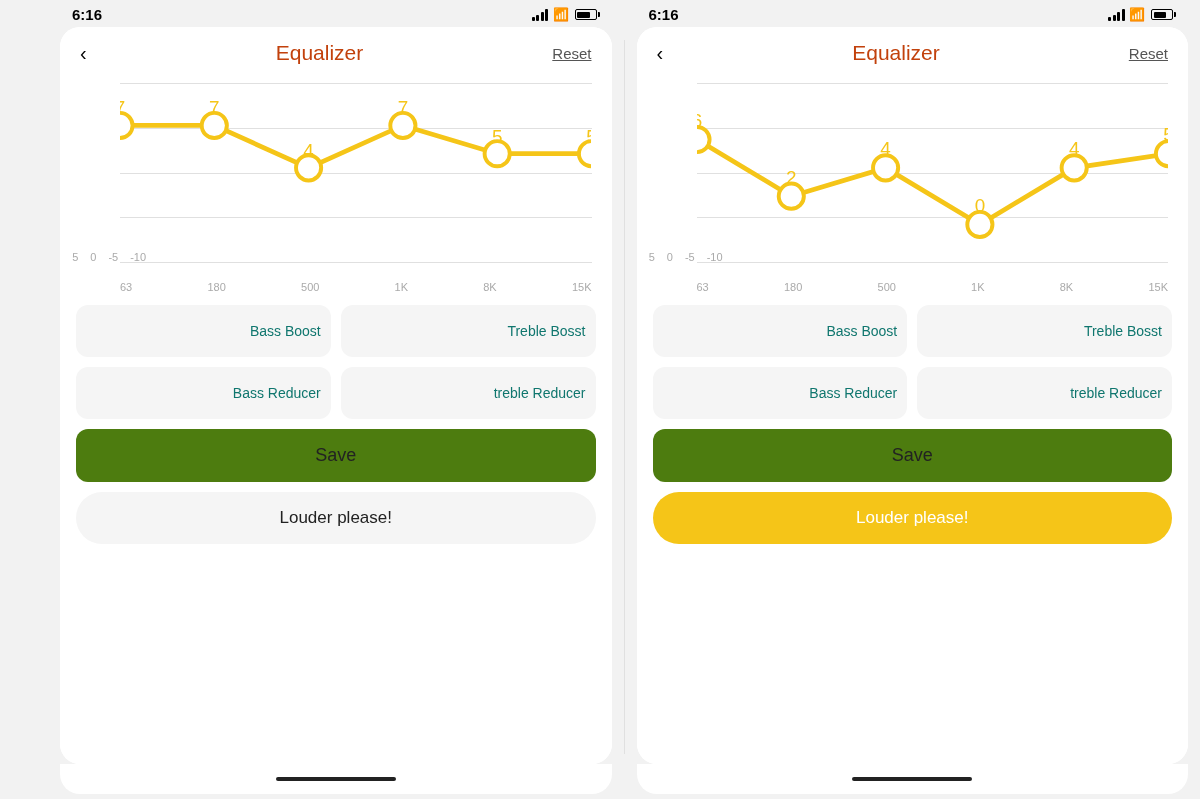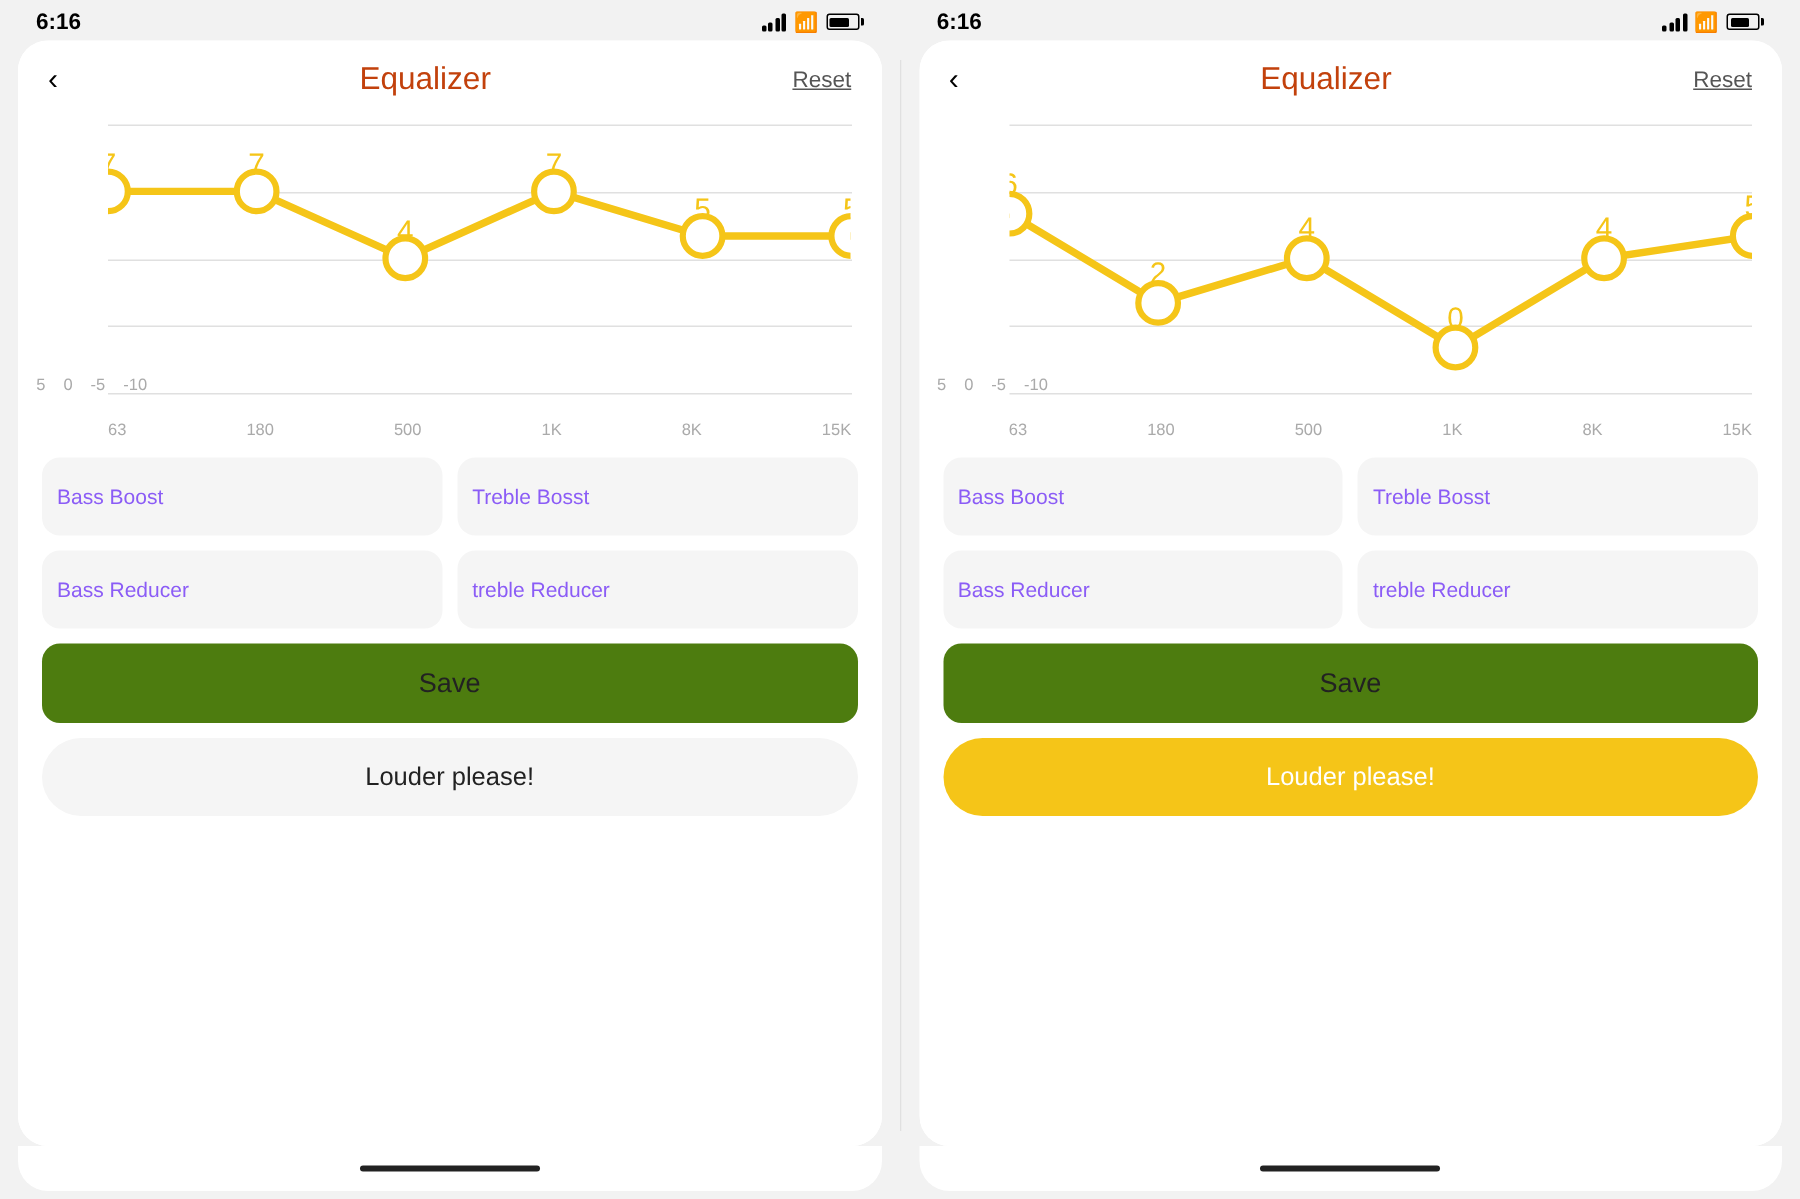--- a/index.html
+++ b/index.html
@@ -159,23 +159,23 @@
       margin-bottom: 10px;
     }
 
     .eq-btn {
       flex: 1;
       background: #f5f5f5;
       border: none;
       border-radius: 12px;
       padding: 18px 10px;
       font-size: 14px;
-      color: #8b5cf6;
+      color: #0f766e;
       cursor: pointer;
-      text-align: left;
+      text-align: right;
     }
 
     .save-btn {
       width: 100%;
       background: #4d7c0f;
       border: none;
       border-radius: 12px;
       padding: 16px;
       font-size: 18px;
       color: #222;
@@ -261,21 +261,21 @@
       width: 2px;
       height: 5px;
       background: #000;
       border-radius: 0 1px 1px 0;
       margin-left: 1px;
     }
   </style>
 </head>
 <body>
 
-<div style="display:flex; width:1200px; height:794px; background:#f2f2f2;">
+<div style="display:flex; width:1200px; height:794px; background:#f2f2f2;padding-left:48px;">
 
   <div class="phone">
 
     <div class="phone-status">
       <span class="status-time">6:16</span>
       <div class="status-icons">
         <div class="signal-bars">
           <div class="signal-bar" style="height:4px;"></div>
           <div class="signal-bar" style="height:6px;"></div>
           <div class="signal-bar" style="height:9px;"></div>

